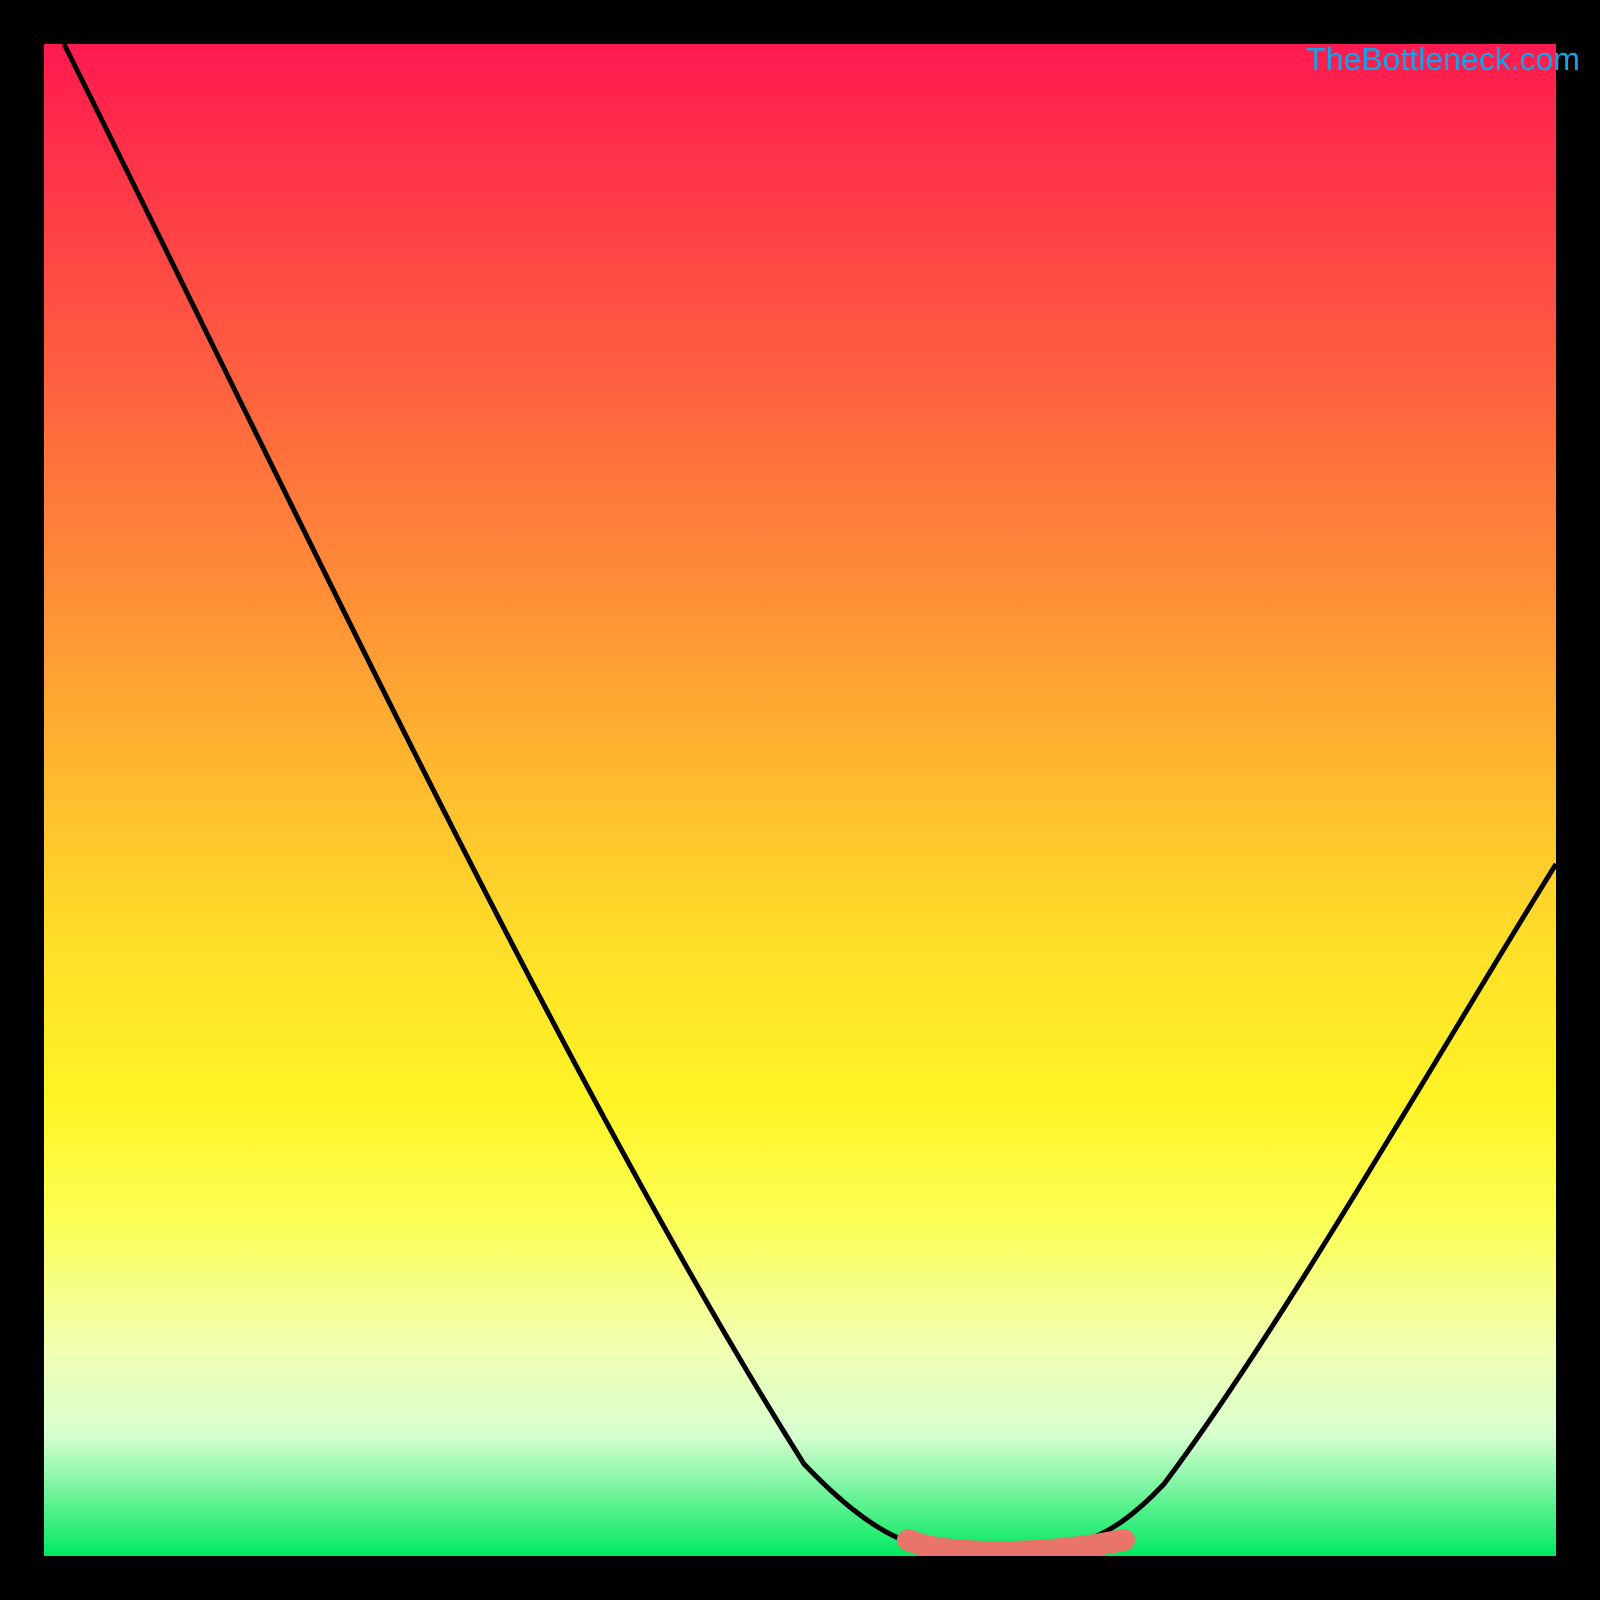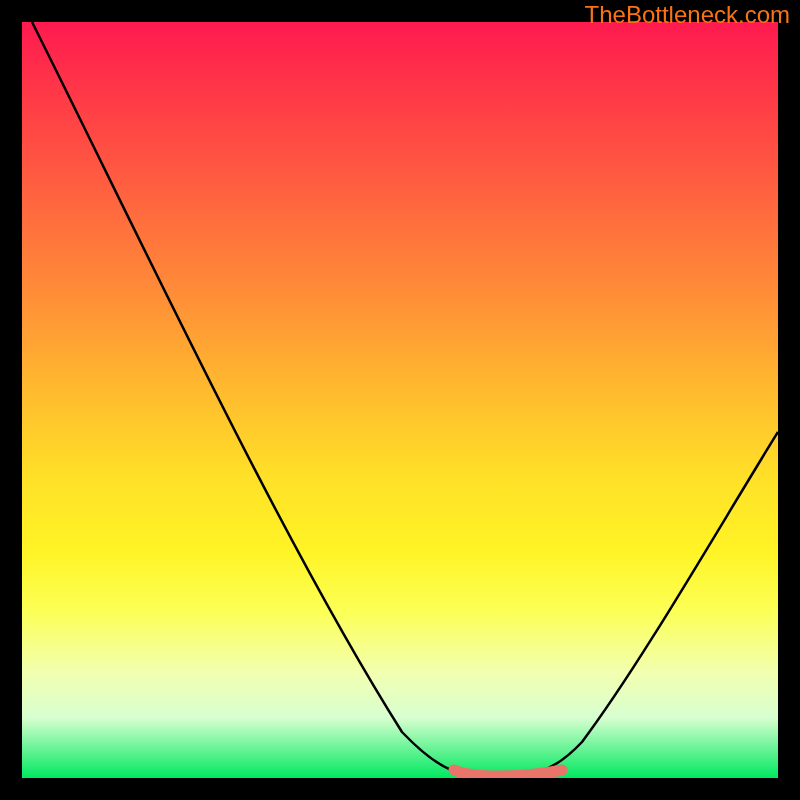--- a/index.html
+++ b/index.html
@@ -6,24 +6,24 @@
     margin: 0;
     padding: 0;
     width: 800px;
     height: 800px;
     background: #000;
     position: relative;
     font-family: Arial, sans-serif;
   }
   .watermark {
     position: absolute;
-    top: 1px;
+    top: 22px;
     right: 10px;
-    color: #f97316;
-    font-size: 24px;
+    color: #0ea5e9;
+    font-size: 16px;
     font-weight: 400;
     z-index: 10;
   }
   .plot-area {
     position: absolute;
     left: 22px;
     top: 22px;
     width: 756px;
     height: 756px;
     background: linear-gradient(to bottom,

